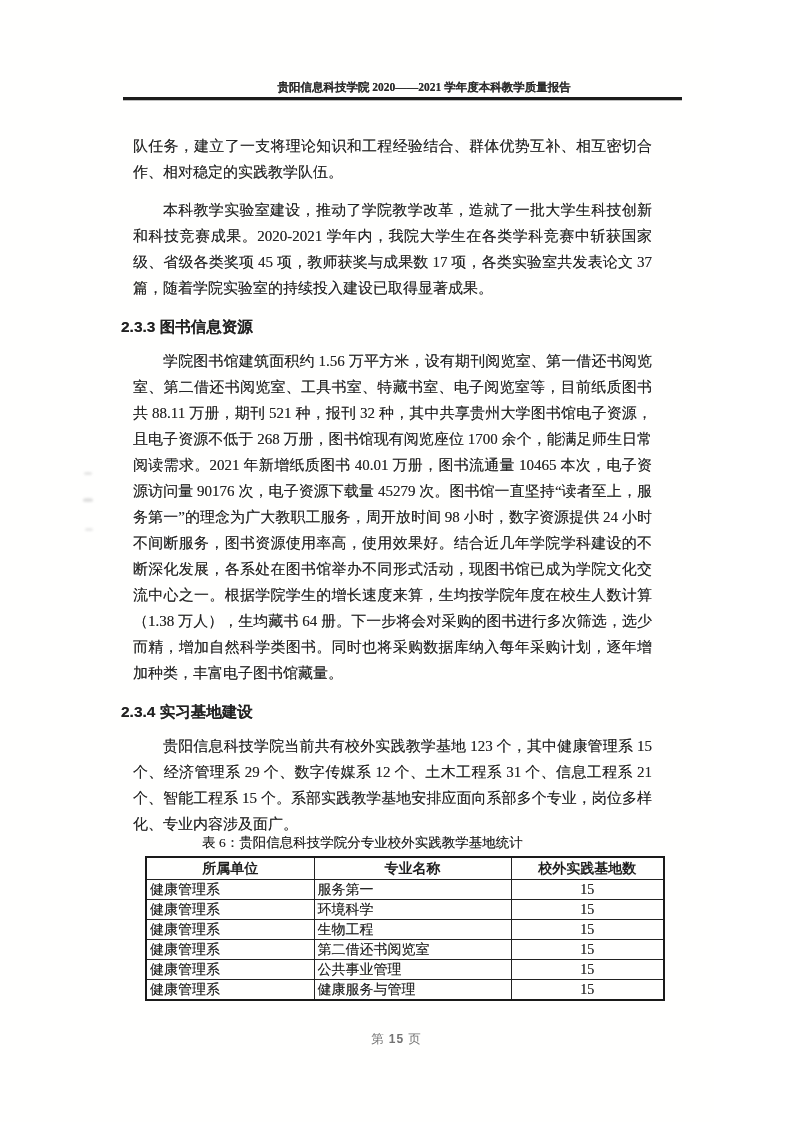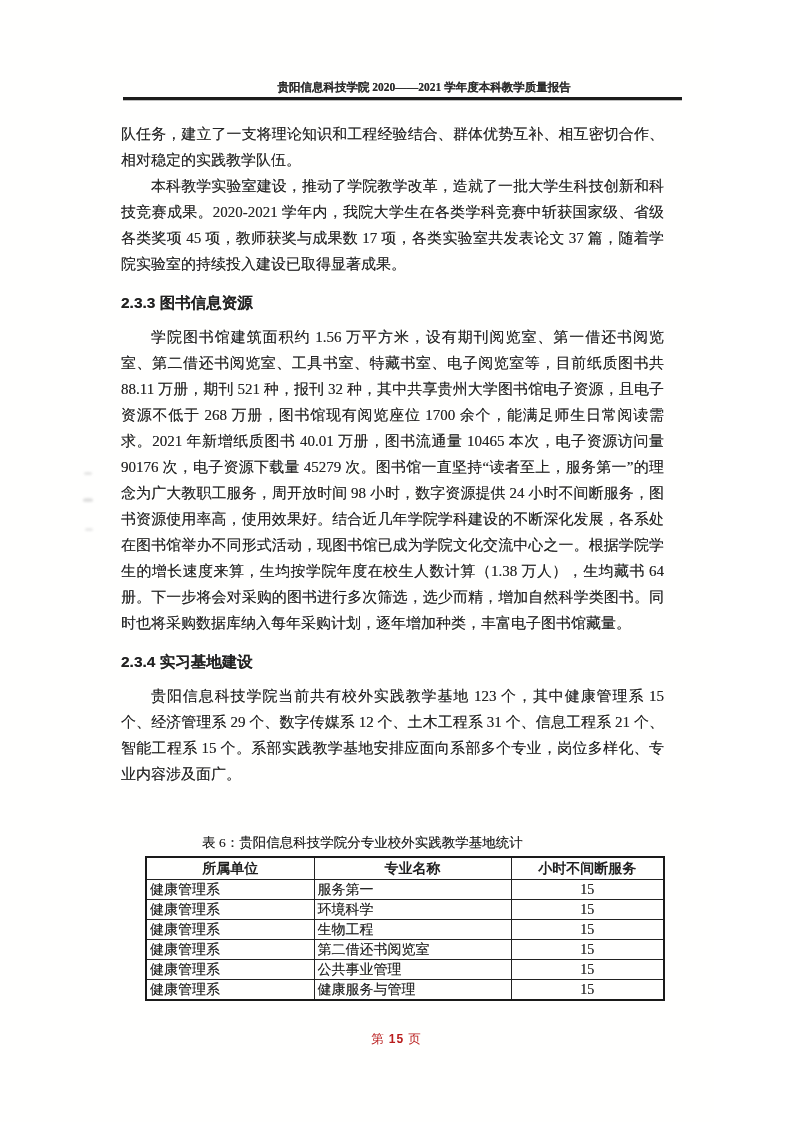--- a/index.html
+++ b/index.html
@@ -25,21 +25,21 @@
     background:#1c1c1c;
     box-shadow:0 1px 0 rgba(0,0,0,.25);
   }
   
   .content{
     position:absolute;top:121px;left:121px;width:543px;
     font-size:15px;line-height:26px;
     text-align:justify;text-justify:inter-ideograph;
     text-shadow:0 0 .6px rgba(35,35,35,.6);
   }
-  .content p{margin:0;}
+  .content p{margin:12px;}
   .content p.indent{text-indent:30px;}
   .content h3{
     font-family:"Liberation Sans","DejaVu Sans",sans-serif;
     font-size:15.5px;font-weight:bold;line-height:26px;
     margin:13px 0 8px 0;
     color:#222;
   }
   .content h3 + p{margin-top:0;}
   
   .table-area{position:absolute;top:833px;left:121px;width:545px;}
@@ -72,21 +72,21 @@
     font-size:14px;color:#262626;
     text-shadow:0 0 .5px rgba(35,35,35,.55);
   }
   table.data td.c1,table.data td.c2{text-align:left;padding-left:3px;}
   table.data td.c3{text-align:center;}
   .w1{width:168px}.w2{width:197px}.w3{width:153px}
   
   .footer{
     position:absolute;top:1031px;left:0;width:793px;
     text-align:center;
-    font-size:12.5px;line-height:16px;color:#b91c1c;
+    font-size:12.5px;line-height:16px;color:#737373;
     letter-spacing:1px;
   }
   .footer b{font-family:"Liberation Sans","DejaVu Sans",sans-serif;font-size:12px;}
   
   .red-mark{position:absolute;background:#b52238;border-radius:1px;}
   .pencil-mark{position:absolute;background:#9a9a9a;border-radius:40%;filter:blur(1px);}
 </style>
 </head>
 <body>
 
@@ -109,21 +109,21 @@
     <table class="data">
       <colgroup>
           <col class="w1">
           <col class="w2">
           <col class="w3">
         </colgroup>
       <thead>
         <tr>
           <th>所属单位</th>
           <th>专业名称</th>
-          <th>小时不间断服务</th>
+          <th>校外实践基地数</th>
         </tr>
       </thead>
       <tbody id="table-body">
           <tr>
             <td class="c1">健康管理系</td>
             <td class="c2">服务第一</td>
             <td class="c3">15</td>
           </tr>
           <tr>
             <td class="c1">健康管理系</td>

